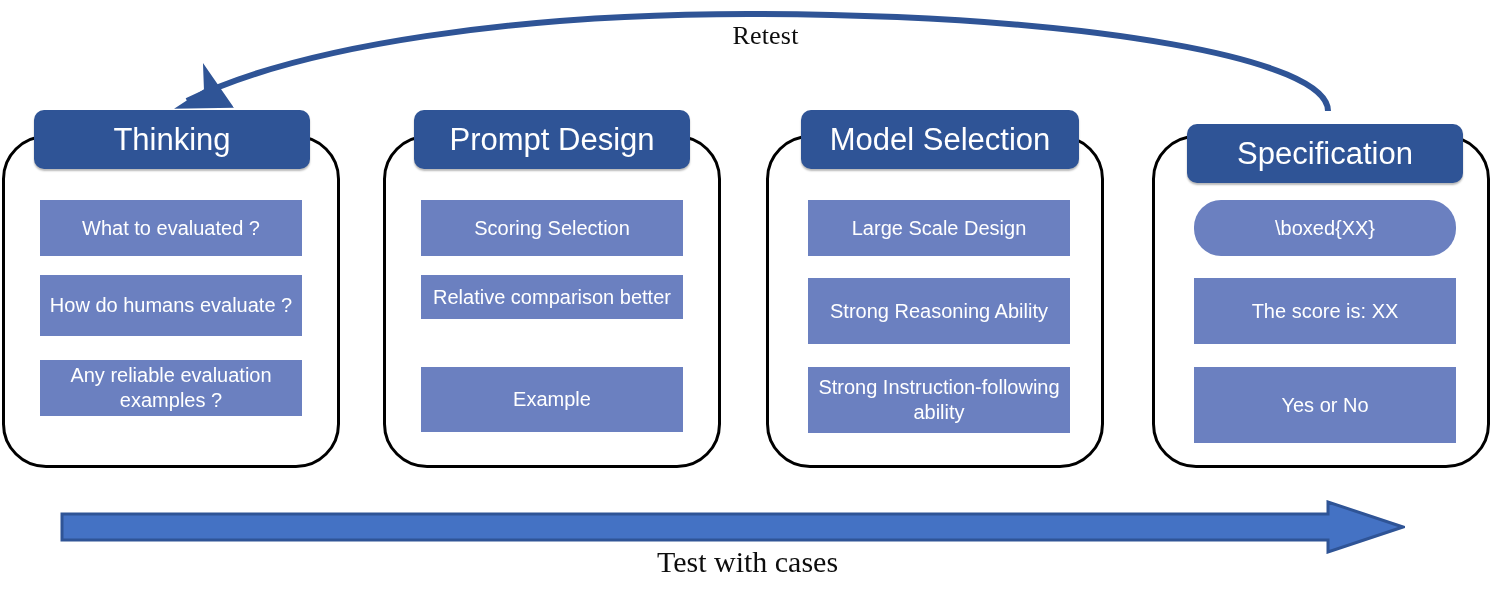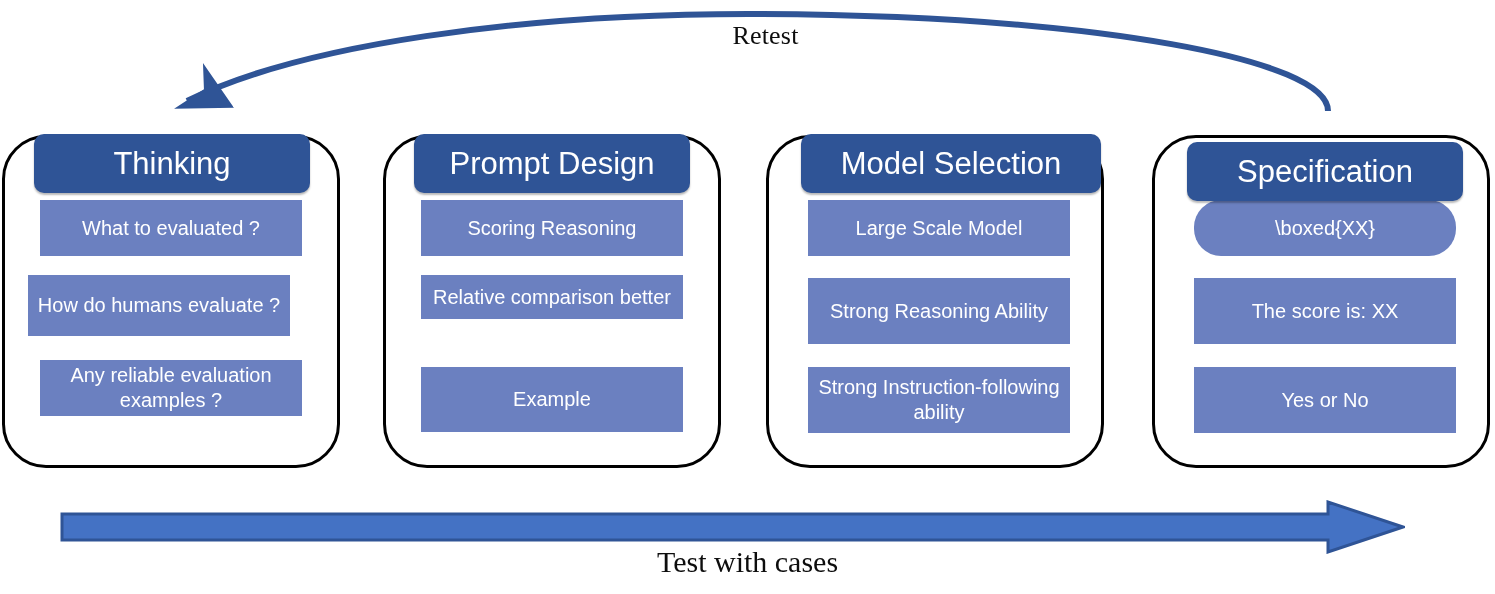--- a/index.html
+++ b/index.html
@@ -65,21 +65,20 @@
     background: #2F5496;
     border-radius: 10px;
     color: #ffffff;
     font-size: 31px;
     line-height: 59px;
     text-align: center;
     white-space: nowrap;
     box-shadow: 0 2px 2px rgba(0,0,0,.28);
     z-index: 5;
     overflow: hidden;
-    margin-top: 24px;
   }
 
   
   .item-box {
     position: absolute;
     box-sizing: border-box;
     background: #6B80C0;
     color: #ffffff;
     display: flex;
     align-items: center;
@@ -127,60 +126,60 @@
     <path d="M 1328,111 C 1328,60 1100,16 760,14 C 520,13 300,45 187,101" fill="none" stroke="#2F5496" stroke-width="6" stroke-linecap="butt" marker-end="url(#retest-head)"></path>
   </svg>
 
   <div class="retest-label">Retest</div>
 
   <div class="column" style="left:2px; top:135px; width:338px; height:333px;"></div>
   <div class="col-header" style="left:34px; top:110px; width:276px;">Thinking</div>
   <div class="item-box" style="left:40px; top:200px; width:262px; height:56px;">
     <span>What to evaluated ?</span>
   </div>
-  <div class="item-box" style="left:28px; top:275px; width:262px; height:61px;">
+  <div class="item-box" style="left:40px; top:275px; width:262px; height:61px;">
     <span>How do humans evaluate ?</span>
   </div>
   <div class="item-box" style="left:40px; top:360px; width:262px; height:56px;text-align:center;">
     <span>Any reliable evaluation examples ?</span>
   </div>
 
   <div class="column" style="left:383px; top:135px; width:338px; height:333px;"></div>
   <div class="col-header" style="left:414px; top:110px; width:276px;">Prompt Design</div>
   <div class="item-box" style="left:421px; top:200px; width:262px; height:56px;">
-    <span>Scoring Reasoning</span>
+    <span>Scoring Selection</span>
   </div>
   <div class="item-box" style="left:421px; top:275px; width:262px; height:44px;">
     <span>Relative comparison better</span>
   </div>
   <div class="item-box" style="left:421px; top:367px; width:262px; height:65px;">
     <span>Example</span>
   </div>
 
   <div class="column" style="left:766px; top:135px; width:338px; height:333px;"></div>
-  <div class="col-header" style="left:801px; top:110px; width:300px;">Model Selection</div>
+  <div class="col-header" style="left:801px; top:110px; width:278px;">Model Selection</div>
   <div class="item-box" style="left:808px; top:200px; width:262px; height:56px;">
-    <span>Large Scale Model</span>
+    <span>Large Scale Design</span>
   </div>
   <div class="item-box" style="left:808px; top:367px; width:262px; height:66px;">
     <span>Strong Instruction-following ability</span>
   </div>
   <div class="item-box" style="left:808px; top:278px; width:262px; height:66px;">
     <span>Strong Reasoning Ability</span>
   </div>
 
   <div class="column" style="left:1152px; top:135px; width:338px; height:333px;"></div>
-  <div class="col-header" style="left:1187px; top:118px; width:276px;">Specification</div>
+  <div class="col-header" style="left:1187px; top:124px; width:276px;">Specification</div>
   <div class="item-box" style="left:1194px; top:200px; width:262px; height:56px;border-radius:27px;">
     <span>\boxed{XX}</span>
   </div>
   <div class="item-box" style="left:1194px; top:278px; width:262px; height:66px;">
     <span>The score is: XX</span>
   </div>
-  <div class="item-box" style="left:1194px; top:367px; width:262px; height:66px;">
+  <div class="item-box" style="left:1194px; top:367px; width:262px; height:76px;">
     <span>Yes or No</span>
   </div>
 
   <svg id="bottom-arrow-svg" viewBox="0 0 1345 54" xmlns="http://www.w3.org/2000/svg" preserveAspectRatio="none">
     <path d="M 2,14 L 1268,14 L 1268,2 L 1343,27 L 1268,52 L 1268,40 L 2,40 Z" fill="#4472C4" stroke="#2F5496" stroke-width="3" stroke-linejoin="miter"></path>
   </svg>
 
   <div class="bottom-label">Test with cases</div>
 
 </div>

